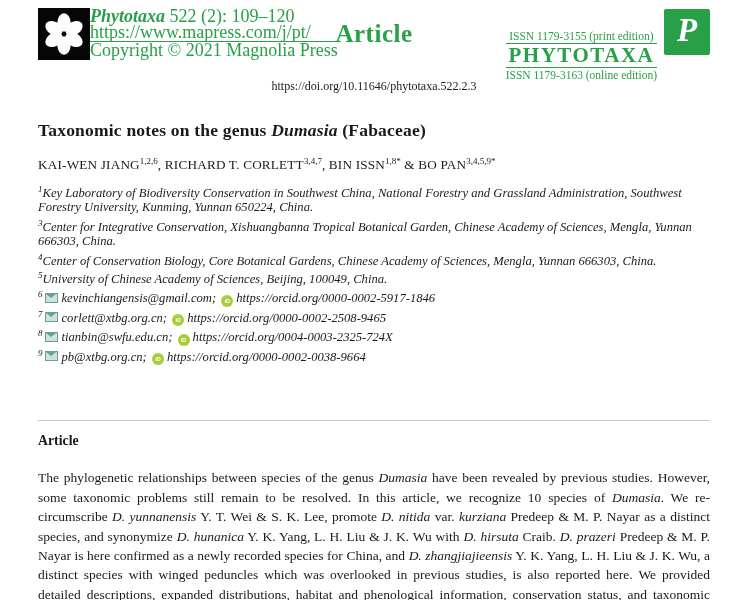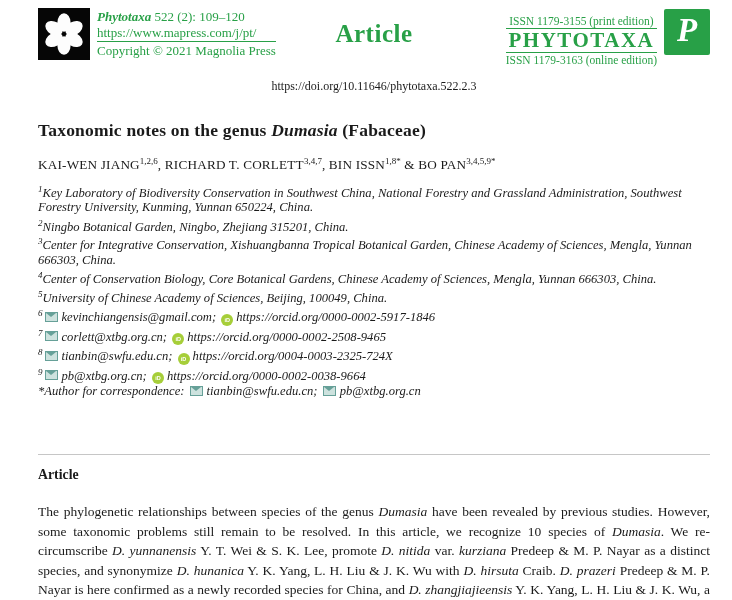--- a/index.html
+++ b/index.html
@@ -12,26 +12,26 @@
   body{
     width:732px;height:600px;background:#ffffff;overflow:hidden;
     font-family:"Liberation Serif", serif;color:var(--ink);
   }
   .page{padding:8px 22px 0 38px;position:relative;width:732px;height:600px;}
 
   
   .masthead{position:relative;height:58px;}
   .mast-left{position:absolute;left:0;top:0;display:flex;align-items:flex-start;}
   .logo-black svg{display:block;}
-  .mast-left-text{margin-left:7px;color:var(--green);font-size:13px;line-height:15.5px;padding-top:1px;white-space:nowrap;}
+  .mast-left-text{color:var(--green);font-size:18px;line-height:15.5px;padding-top:1px;white-space:nowrap;}
   .url-line{border-bottom:1px solid var(--green);padding-bottom:1px;margin-bottom:1px;}
   .mast-center{position:absolute;left:0;right:0;top:12px;text-align:center;}
   .article-label{font-size:25px;font-weight:bold;color:var(--green);letter-spacing:.5px;}
   .mast-right{position:absolute;right:0;top:1px;display:flex;align-items:flex-start;}
-  .issn-block{text-align:center;color:var(--green);margin-top:5px;}
+  .issn-block{text-align:center;color:var(--green);margin-top:20px;}
   .issn{font-size:11.5px;line-height:14px;white-space:nowrap;}
   .journal-name{font-size:21px;font-weight:bold;letter-spacing:1.5px;line-height:23px;
     border-top:1.5px solid var(--green);border-bottom:1.5px solid var(--green);padding:0 2px;}
   .logo-green{width:46px;height:46px;background:var(--green);color:#fff;font-style:italic;
     font-weight:bold;font-size:33px;text-align:center;line-height:42px;margin-left:7px;border-radius:2px;}
 
   .doi{ text-align:center;font-size:12px;margin-top:13px;}
 
   
   .title{font-size:17.5px;font-weight:bold;margin:26px 0 0;letter-spacing:.2px;}
@@ -100,29 +100,27 @@
   </header>
 
   <div class="doi">https://doi.org/10.11646/phytotaxa.522.2.3</div>
 
   <h1 class="title"><span class="">Taxonomic notes on the genus </span><span class="it">Dumasia</span><span class=""> (Fabaceae)</span></h1>
 
   <div class="authors"><span class="">KAI-WEN JIANG</span><span class="sup">1,2,6</span><span class="">, RICHARD T. CORLETT</span><span class="sup">3,4,7</span><span class="">, BIN ISSN</span><span class="sup">1,8*</span><span class=""> &amp; BO PAN</span><span class="sup">3,4,5,9*</span></div>
 
   <div class="affiliations">
     <div class="aff-line"><span class="sup">1</span><span class="">Key Laboratory of Biodiversity Conservation in Southwest China, National Forestry and Grassland Administration, Southwest Forestry University, Kunming, Yunnan 650224, China.</span></div>
-    <div class="aff-line"><span class="sup">2</span><span class="">Ningbo Botanical Garden, Ningbo, Zhejiang 315201, China.</span></div>
     <div class="aff-line"><span class="sup">3</span><span class="">Center for Integrative Conservation, Xishuangbanna Tropical Botanical Garden, Chinese Academy of Sciences, Mengla, Yunnan 666303, China.</span></div>
     <div class="aff-line"><span class="sup">4</span><span class="">Center of Conservation Biology, Core Botanical Gardens, Chinese Academy of Sciences, Mengla, Yunnan 666303, China.</span></div>
     <div class="aff-line"><span class="sup">5</span><span class="">University of Chinese Academy of Sciences, Beijing, 100049, China.</span></div>
     <div class="aff-line"><span class="sup">6</span><span class="mail-icon"></span><span class="">kevinchiangensis@gmail.com;</span><span class=""> </span><span class="orcid-icon">iD</span><span class="">https://orcid.org/0000-0002-5917-1846</span></div>
     <div class="aff-line"><span class="sup">7</span><span class="mail-icon"></span><span class="">corlett@xtbg.org.cn;</span><span class=""> </span><span class="orcid-icon">iD</span><span class="">https://orcid.org/0000-0002-2508-9465</span></div>
     <div class="aff-line"><span class="sup">8</span><span class="mail-icon"></span><span class="">tianbin@swfu.edu.cn;</span><span class=""> </span><span class="orcid-icon">iD</span><span class="">https://orcid.org/0004-0003-2325-724X</span></div>
     <div class="aff-line"><span class="sup">9</span><span class="mail-icon"></span><span class="">pb@xtbg.org.cn;</span><span class=""> </span><span class="orcid-icon">iD</span><span class="">https://orcid.org/0000-0002-0038-9664</span></div>
-    <div class="aff-line"><span class="">*Author for correspondence: </span><span class="mail-icon"></span><span class="">tianbin@swfu.edu.cn;</span><span class=""> </span><span class="mail-icon"></span><span class="">pb@xtbg.org.cn</span></div>
   </div>
 
   <hr class="rule">
 
   <h2 class="abstract-heading">Article</h2>
 
   <p class="abstract-body"><span class="">The phylogenetic relationships between species of the genus </span><span class="it">Dumasia</span><span class=""> have been revealed by previous studies. However, some taxonomic problems still remain to be resolved. In this article, we recognize 10 species of </span><span class="it">Dumasia</span><span class="">. We re-circumscribe </span><span class="it">D. yunnanensis</span><span class=""> Y. T. Wei &amp; S. K. Lee, promote </span><span class="it">D. nitida</span><span class=""> var. </span><span class="it">kurziana</span><span class=""> Predeep &amp; M. P. Nayar as a distinct species, and synonymize </span><span class="it">D. hunanica</span><span class=""> Y. K. Yang, L. H. Liu &amp; J. K. Wu with </span><span class="it">D. hirsuta</span><span class=""> Craib. </span><span class="it">D. prazeri</span><span class=""> Predeep &amp; M. P. Nayar is here confirmed as a newly recorded species for China, and </span><span class="it">D. zhangjiajieensis</span><span class=""> Y. K. Yang, L. H. Liu &amp; J. K. Wu, a distinct species with winged peduncles which was overlooked in previous studies, is also reported here. We provided detailed descriptions, expanded distributions, habitat and phenological information, conservation status, and taxonomic notes for these five species. An updated key to the genus is also provided.</span></p>
 
 </div>
 

